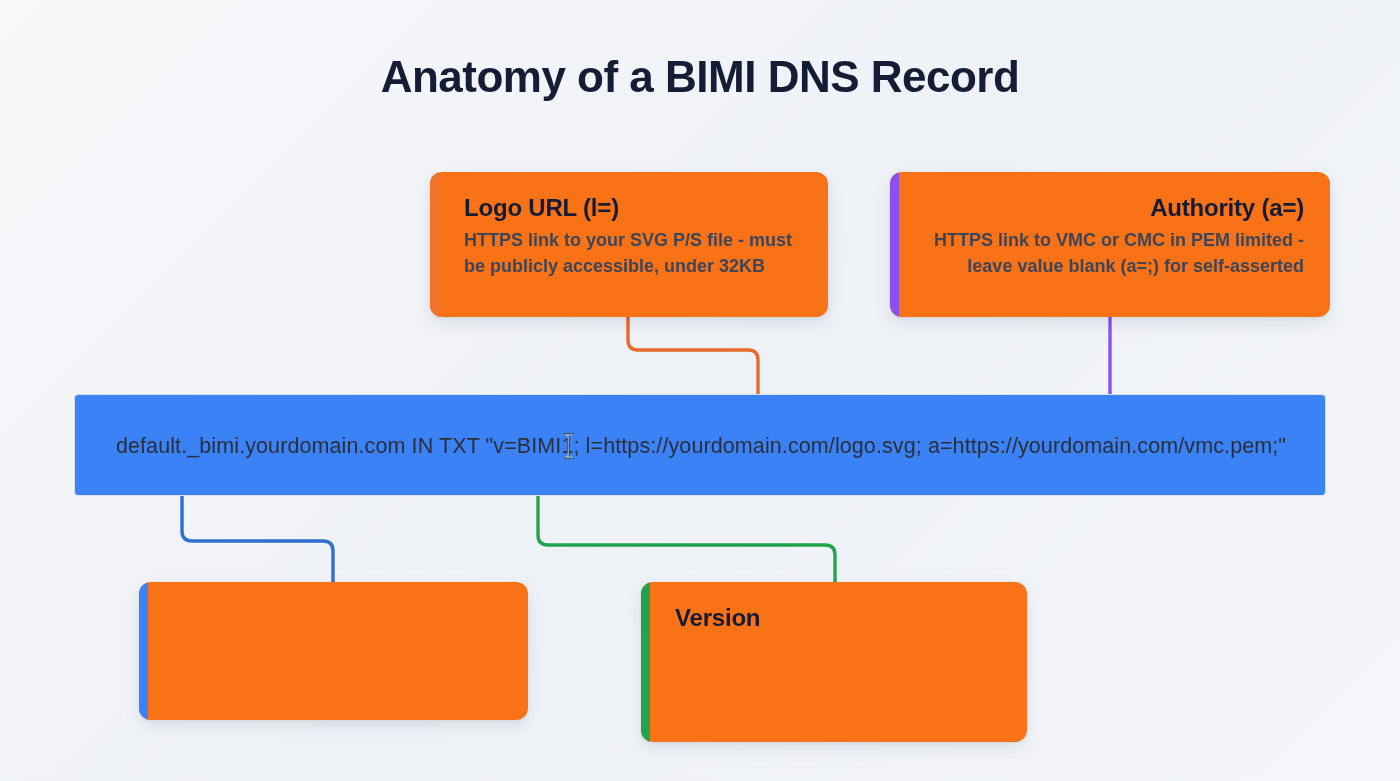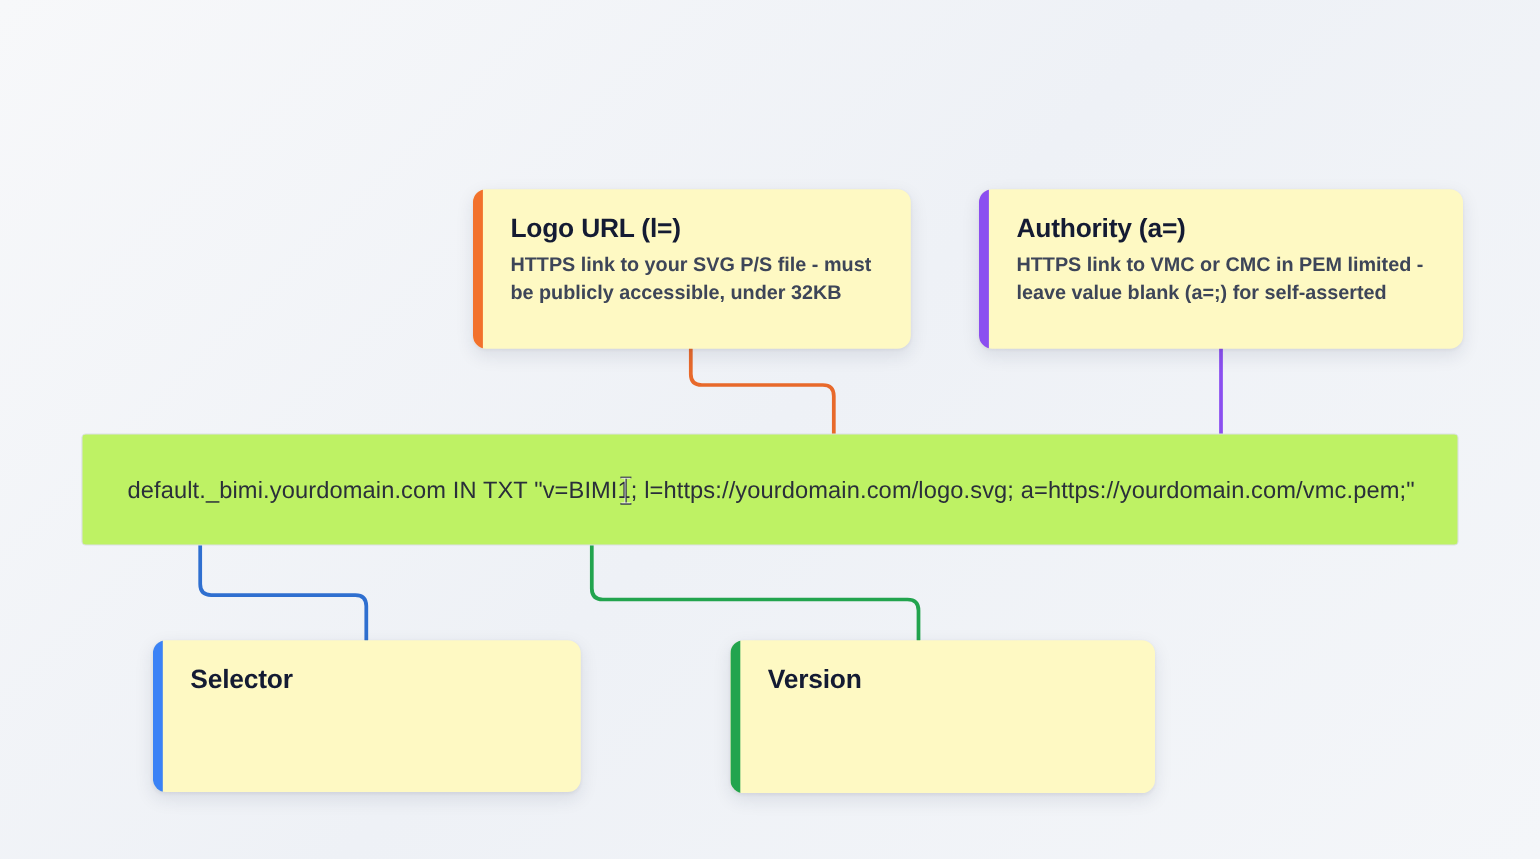--- a/index.html
+++ b/index.html
@@ -42,41 +42,41 @@
   }
   #connectors path { fill: none; stroke-linecap: round; stroke-linejoin: round; }
 
   
   #record-bar {
     position: absolute;
     left: 74px;
     top: 394px;
     width: 1252px;
     height: 102px;
-    background: #bef264;
+    background: #3b82f6;
     border: 1px solid #dcdfe6;
     border-radius: 4px;
   }
   #record-text {
     position: absolute;
     left: 0; top: 0;
     width: 1252px; height: 102px;
     display: flex;
     align-items: center;
     justify-content: center;
     font-size: 21.5px;
     color: #2a2f3a;
     white-space: nowrap;
     letter-spacing: 0.1px;
   }
 
   
   .card {
     position: absolute;
-    background: #fef9c3;
+    background: #f97316;
     border-radius: 12px;
     box-shadow: 0 6px 16px rgba(30, 41, 70, 0.10), 0 1px 3px rgba(30,41,70,0.06);
     overflow: hidden;
     padding: 22px 26px 39px 34px;
   }
   .card .accent {
     position: absolute;
     left: 0; top: 0; bottom: 0;
     width: 9px;
   }
@@ -88,39 +88,40 @@
     letter-spacing: -0.2px;
   }
   .card-desc {
     font-size: 18px;
     line-height: 1.42;
     color: #3d4558;
     font-weight: bold;
   }
 
   #card-logo     { left: 430px; top: 172px; width: 398px; height: 145px; }
-  #card-authority{ left: 890px; top: 172px; width: 440px; height: 145px; }
+  #card-authority{ left: 890px; top: 172px; width: 440px; height: 145px; text-align: right; }
   #card-selector { left: 139px; top: 582px; width: 389px; height: 138px; }
-  #card-version  { left: 664px; top: 582px; width: 386px; height: 139px; }
+  #card-version  { left: 641px; top: 582px; width: 386px; height: 160px; }
 
   
   #mouse-cursor {
     position: absolute;
     left: 563px;
     top: 433px;
     width: 12px;
     height: 26px;
     pointer-events: none;
   }
 </style>
 </head>
 <body>
 
 <div id="stage">
 
+  <div id="page-title">Anatomy of a BIMI DNS Record</div>
 
   <svg id="connectors" viewBox="0 0 1400 781" width="1400" height="781">
 
     <g>
       <path d="M 628 317 L 628 340 Q 628 350 638 350 L 748 350 Q 758 350 758 360 L 758 403" stroke="#e8692b" stroke-width="3.4"></path>
 
       <path d="M 592 432 L 592 421 Q 592 410 603 410 L 747 410 Q 758 410 758 403 Q 758 410 769 410 L 914 410 Q 925 410 925 421 L 925 432" stroke="#e8692b" stroke-width="3.4"></path>
     </g>
 
     <g>
@@ -150,21 +151,20 @@
   </div>
 
   <div class="card" id="card-authority">
     <div class="accent" style="background:#8b4ff0"></div>
     <div class="card-title">Authority (a=)</div>
     <div class="card-desc">HTTPS link to VMC or CMC in PEM limited - leave value blank (a=;) for self-asserted</div>
   </div>
 
   <div class="card" id="card-selector">
     <div class="accent" style="background:#3b82f6"></div>
-    <div class="card-title">Selector</div>
   </div>
 
   <div class="card" id="card-version">
     <div class="accent" style="background:#22a44e"></div>
     <div class="card-title">Version</div>
   </div>
 
   <svg id="mouse-cursor" viewBox="0 0 12 26" width="12" height="26">
     <path d="M 1 1 L 11 1 M 6 1 L 6 25 M 1 25 L 11 25" stroke="#3a3f4b" stroke-width="1.6" fill="none"></path>
     <path d="M 1.8 1.8 L 10.2 1.8 M 5.2 1.8 L 5.2 24.2 M 1.8 24.2 L 10.2 24.2" stroke="#ffffff" stroke-width="0.7" fill="none"></path>

